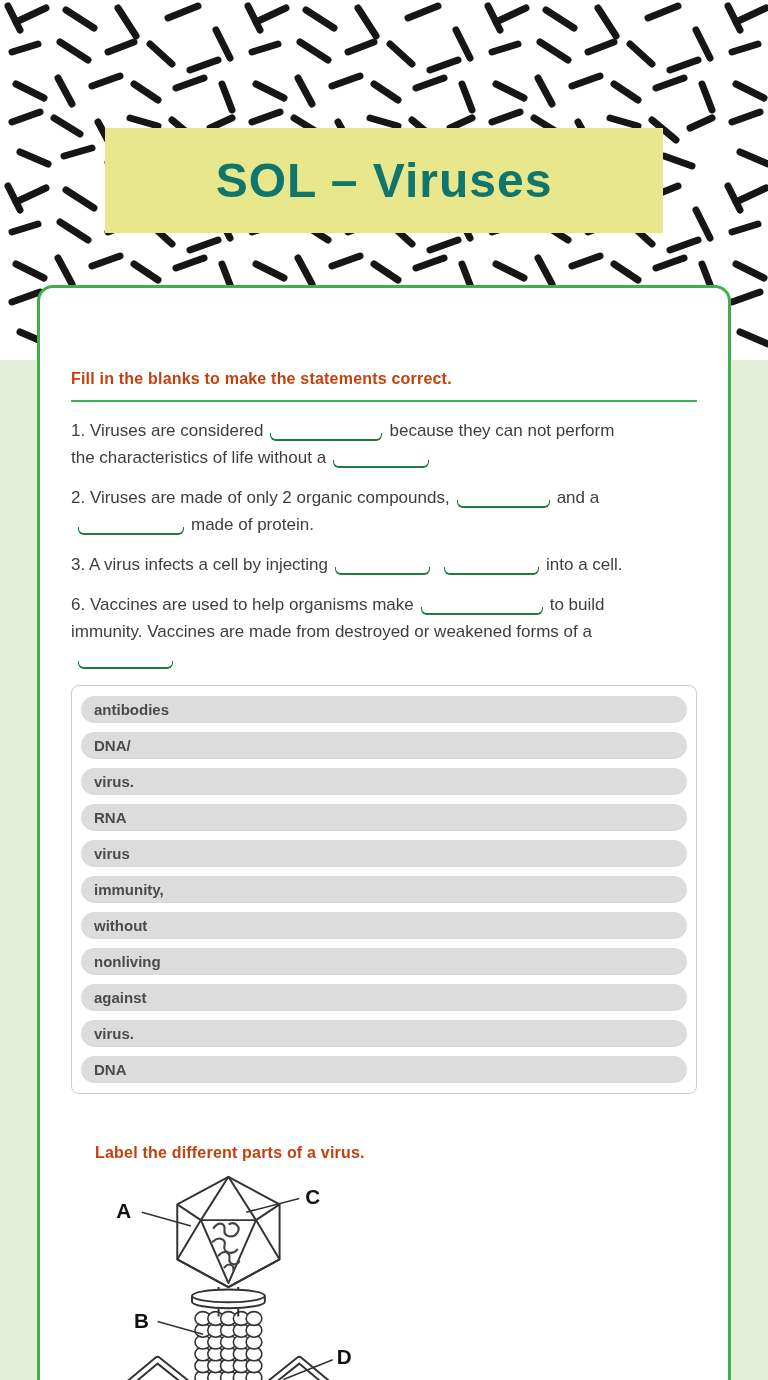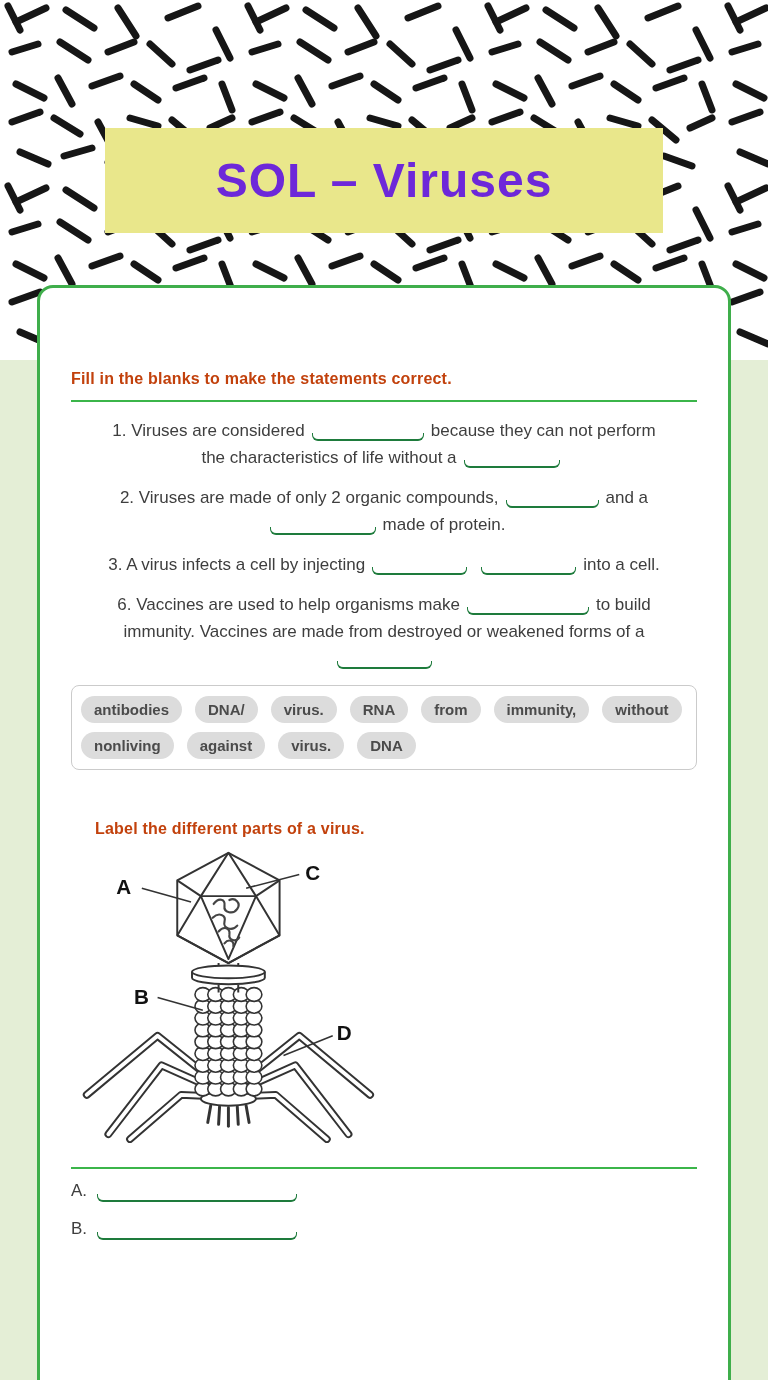--- a/index.html
+++ b/index.html
@@ -6,39 +6,39 @@
   html,body { background:#fff; }
   body { font-family:"Liberation Sans", sans-serif; }
   .page { position:relative; width:768px; height:1380px; background:#e4eed6; overflow:hidden; }
 
   
   .pattern-zone { position:absolute; top:0; left:0; width:768px; height:360px; background:#fff; }
 
   
   .banner { position:absolute; left:105px; top:128px; width:558px; height:105px;
             background:#e9e78b; display:flex; align-items:center; justify-content:center; }
-  .banner-title { font-size:48px; font-weight:bold; color:#6d28d9; letter-spacing:1px; }
+  .banner-title { font-size:48px; font-weight:bold; color:#0f766e; letter-spacing:1px; }
 
   
   .card { position:absolute; left:37px; top:285px; width:694px; height:1180px;
           background:#fff; border:3px solid #3fae4b; border-radius:16px;
           padding:82px 31px 0 31px; }
 
   .section-heading { font-size:16px; font-weight:bold; color:#c2410c; letter-spacing:.2px; }
   hr.green-rule { border:none; border-top:2px solid #3bb54a; margin:12px 0 15px 0; }
 
   .statements { width:626px; }
-  .statement { font-size:17px; line-height:27px; color:#3e3e3e; margin:0 0 13px 0;text-align:center; }
+  .statement { font-size:17px; line-height:27px; color:#3e3e3e; margin:0 0 13px 0; }
 
   .blank { display:inline-block; height:8px; vertical-align:-5px; margin:0 7px;
            border-bottom:2px solid #1e7b3c; border-left:1.5px solid #1e7b3c;
            border-right:1.5px solid #1e7b3c; border-radius:0 0 6px 6px; cursor:text; }
 
   .word-bank { margin-top:12px; width:626px; border:1.5px solid #cbcbcb; border-radius:8px;
-               padding:10px 9px; display:flex; flex-wrap:wrap; gap:9px 13px; }
+               padding:10px 9px; display:flex; flex-wrap:wrap; gap:9px 13px;flex-direction:column; }
   .chip { background:#dcdcdc; color:#4b4b4b; font-weight:bold; font-size:15px;
           padding:5px 13px; border-radius:15px; white-space:nowrap; cursor:grab; }
 
   .label-heading { margin-top:50px;margin-left:24px; }
   .diagram-wrap { margin-top:8px; width:305px; }
 
   hr.bottom-rule { border:none; border-top:2px solid #3bb54a; margin:20px 0 0 0; width:626px; }
 
   .answers { margin-top:12px; }
   .answer-row { font-size:17px; color:#3e3e3e; margin-bottom:9px; height:29px; }
@@ -104,21 +104,21 @@
         <p class="statement">2. Viruses are made of only 2 organic compounds,<span class="blank" style="width: 93px;"></span>and a<br><span class="blank" style="width: 106px;"></span>made of protein.</p>
         <p class="statement">3. A virus infects a cell by injecting<span class="blank" style="width: 95px;"></span><span class="blank" style="width: 95px;"></span>into a cell.</p>
         <p class="statement">6. Vaccines are used to help organisms make<span class="blank" style="width: 122px;"></span>to build<br>immunity. Vaccines are made from destroyed or weakened forms of a<br><span class="blank" style="width: 95px;"></span></p>
       </div>
 
     <div class="word-bank">
         <span class="chip">antibodies</span>
         <span class="chip">DNA/</span>
         <span class="chip">virus.</span>
         <span class="chip">RNA</span>
-        <span class="chip">from</span>
+        <span class="chip">virus</span>
         <span class="chip">immunity,</span>
         <span class="chip">without</span>
         <span class="chip">nonliving</span>
         <span class="chip">against</span>
         <span class="chip">virus.</span>
         <span class="chip">DNA</span>
       </div>
 
     <div class="section-heading label-heading">Label the different parts of a virus.</div>
 

